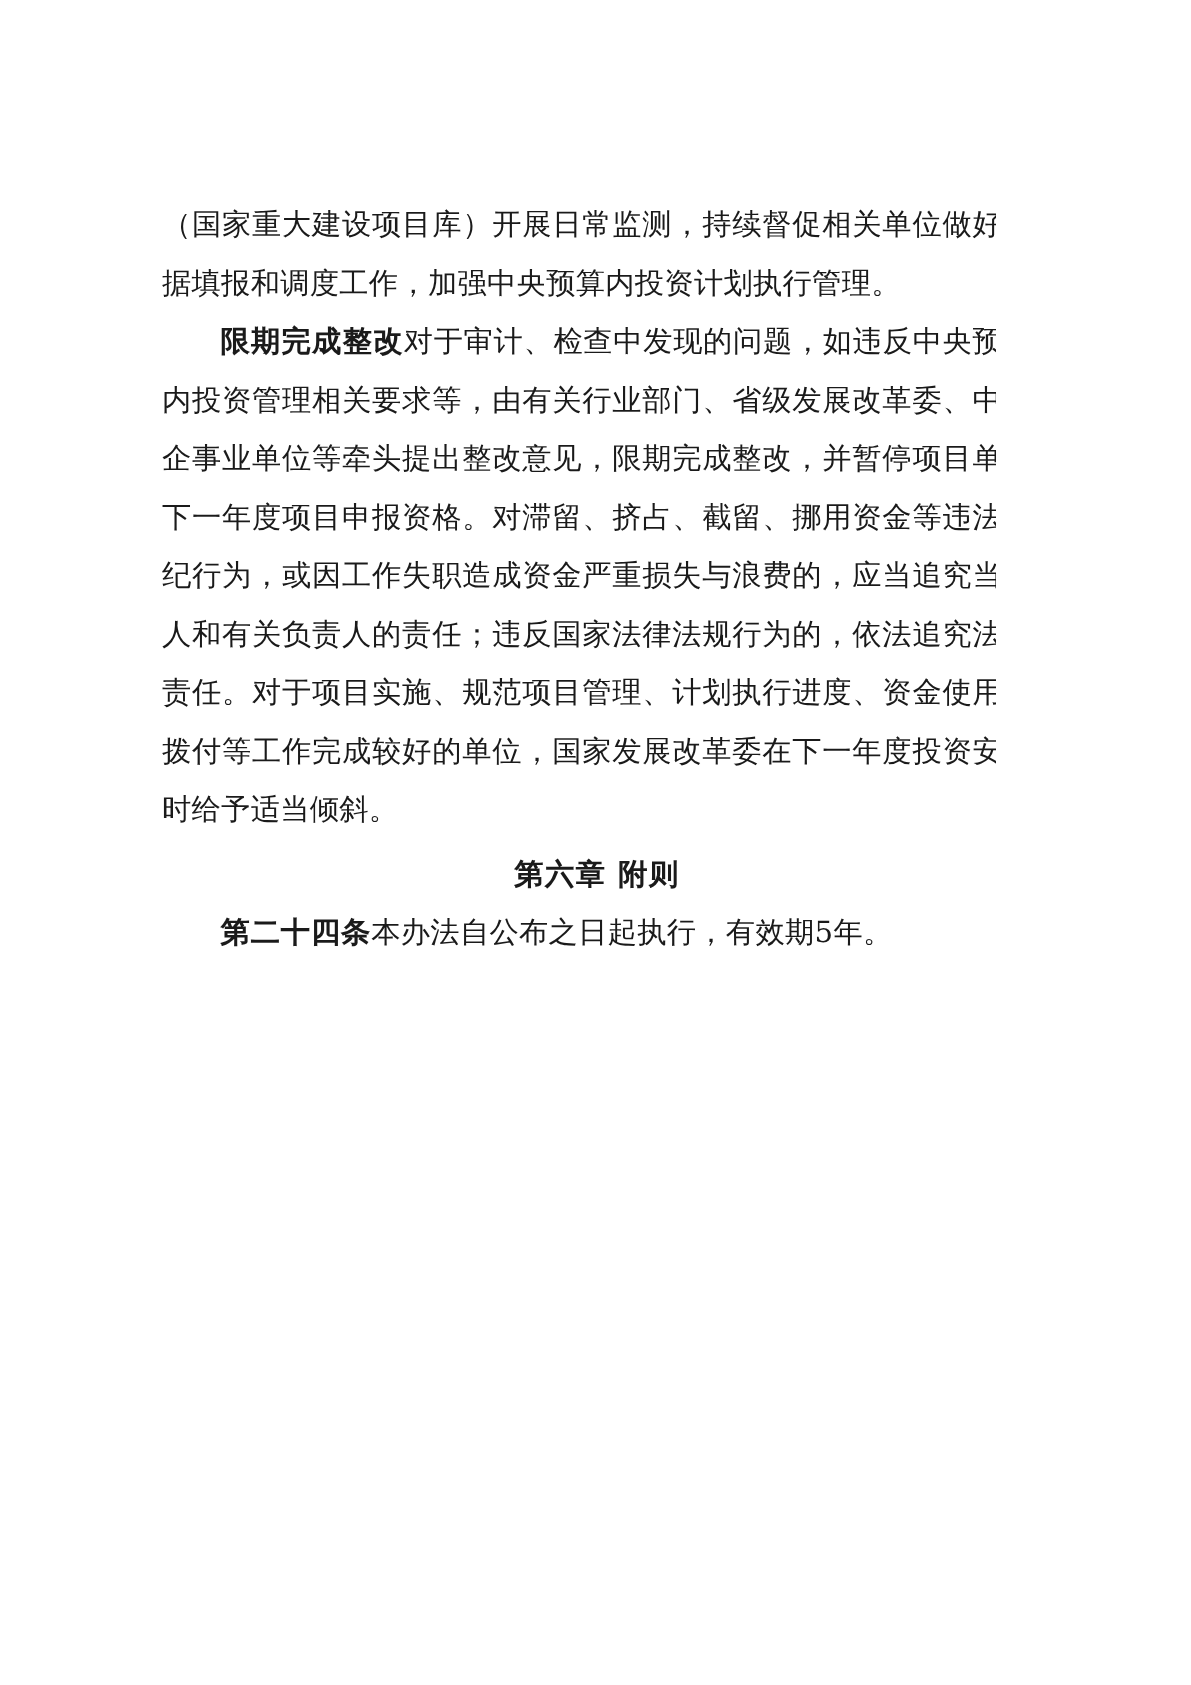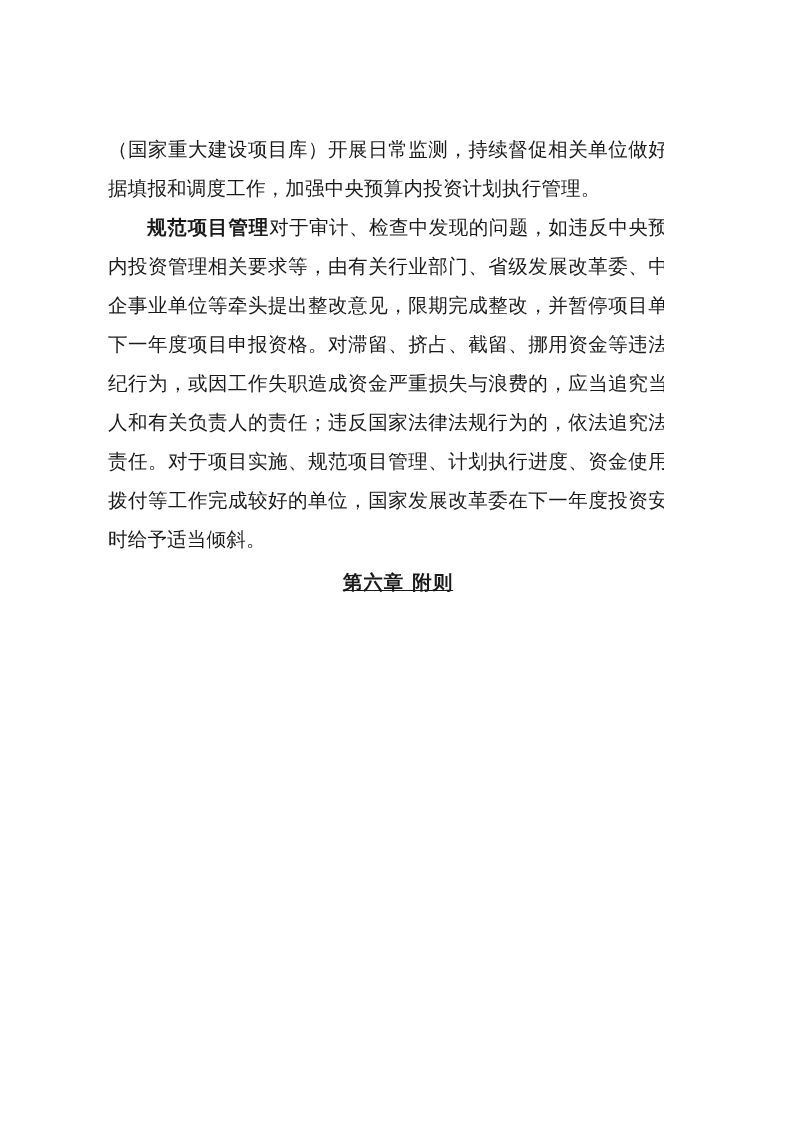--- a/index.html
+++ b/index.html
@@ -49,40 +49,42 @@
     font-weight: bold;
     letter-spacing: 0.6px;
   }
   .chapter-title {
     margin-top: 4px;
     text-align: center;
     font-size: 19.5px;
     line-height: 39px;
     font-weight: bold;
     letter-spacing: 1px;
-    text-decoration: underline;
   }
   .short-line {
     text-indent: 39px;
     font-size: 19.5px;
     line-height: 39px;
   }
 </style>
 </head>
 <body>
 
 <div class="page">
   <div class="content">
 
     <p class="no-indent">
       <span>（国家重大建设项目库）开展日常监测，持续督促相关单位做好数据填报和调度工作，加强中央预算内投资计划执行管理。</span>
     </p>
 
     <p class="para-indent">
-      <span class="art-label">规范项目管理</span><span>对于审计、检查中发现的问题，如违反中央预算内投资管理相关要求等，由有关行业部门、省级发展改革委、中央企事业单位等牵头提出整改意见，限期完成整改，并暂停项目单位下一年度项目申报资格。对滞留、挤占、截留、挪用资金等违法违纪行为，或因工作失职造成资金严重损失与浪费的，应当追究当事人和有关负责人的责任；违反国家法律法规行为的，依法追究法律责任。对于项目实施、规范项目管理、计划执行进度、资金使用与拨付等工作完成较好的单位，国家发展改革委在下一年度投资安排时给予适当倾斜。</span>
+      <span class="art-label">限期完成整改</span><span>对于审计、检查中发现的问题，如违反中央预算内投资管理相关要求等，由有关行业部门、省级发展改革委、中央企事业单位等牵头提出整改意见，限期完成整改，并暂停项目单位下一年度项目申报资格。对滞留、挤占、截留、挪用资金等违法违纪行为，或因工作失职造成资金严重损失与浪费的，应当追究当事人和有关负责人的责任；违反国家法律法规行为的，依法追究法律责任。对于项目实施、规范项目管理、计划执行进度、资金使用与拨付等工作完成较好的单位，国家发展改革委在下一年度投资安排时给予适当倾斜。</span>
     </p>
 
     <div class="chapter-title">第六章  附则</div>
 
 
+    <p class="short-line">
+      <span class="art-label">第二十四条</span><span>本办法自公布之日起执行，有效期5年。</span>
+    </p>
 
   </div>
 </div>
 
 </body></html>

